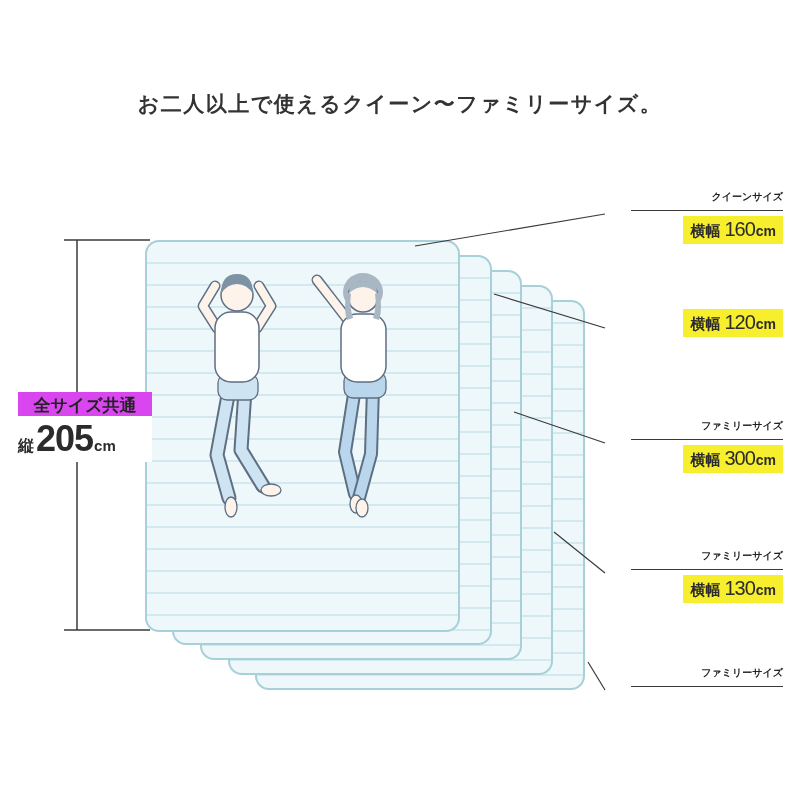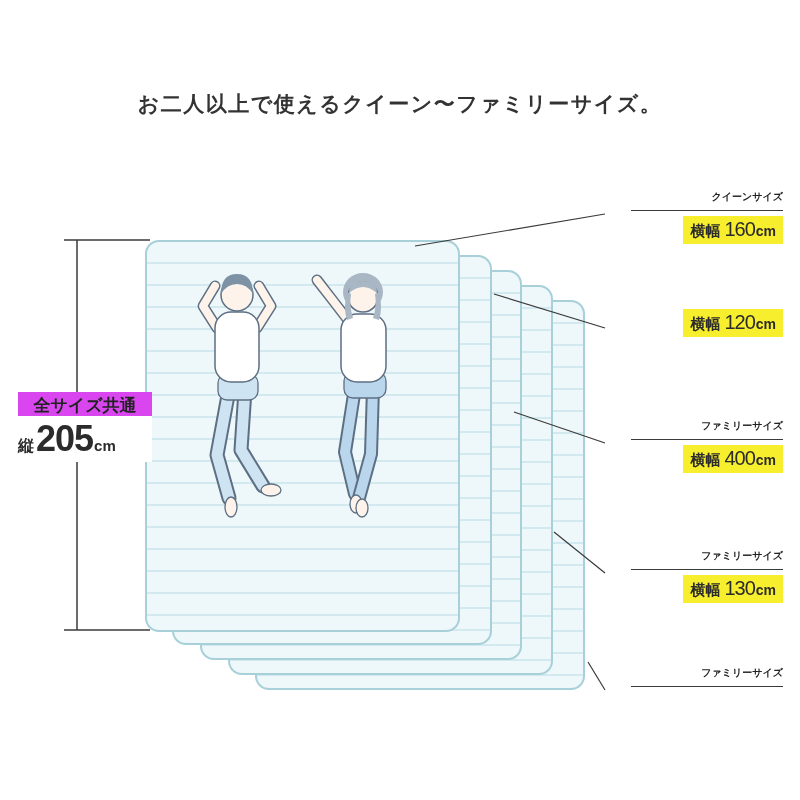--- a/index.html
+++ b/index.html
@@ -137,21 +137,21 @@
 
   <div class="size-label" style="top:304px">
     <div class="size-value">
       <span class="hl"><span class="pre">横幅</span><span class="num">120</span><span class="unit">cm</span></span>
     </div>
   </div>
 
   <div class="size-label" style="top:419px">
     <div class="size-name">ファミリーサイズ</div>
     <div class="size-value">
-      <span class="hl"><span class="pre">横幅</span><span class="num">400</span><span class="unit">cm</span></span>
+      <span class="hl"><span class="pre">横幅</span><span class="num">300</span><span class="unit">cm</span></span>
     </div>
   </div>
 
   <div class="size-label" style="top:549px">
     <div class="size-name">ファミリーサイズ</div>
     <div class="size-value">
       <span class="hl"><span class="pre">横幅</span><span class="num">130</span><span class="unit">cm</span></span>
     </div>
   </div>
 

